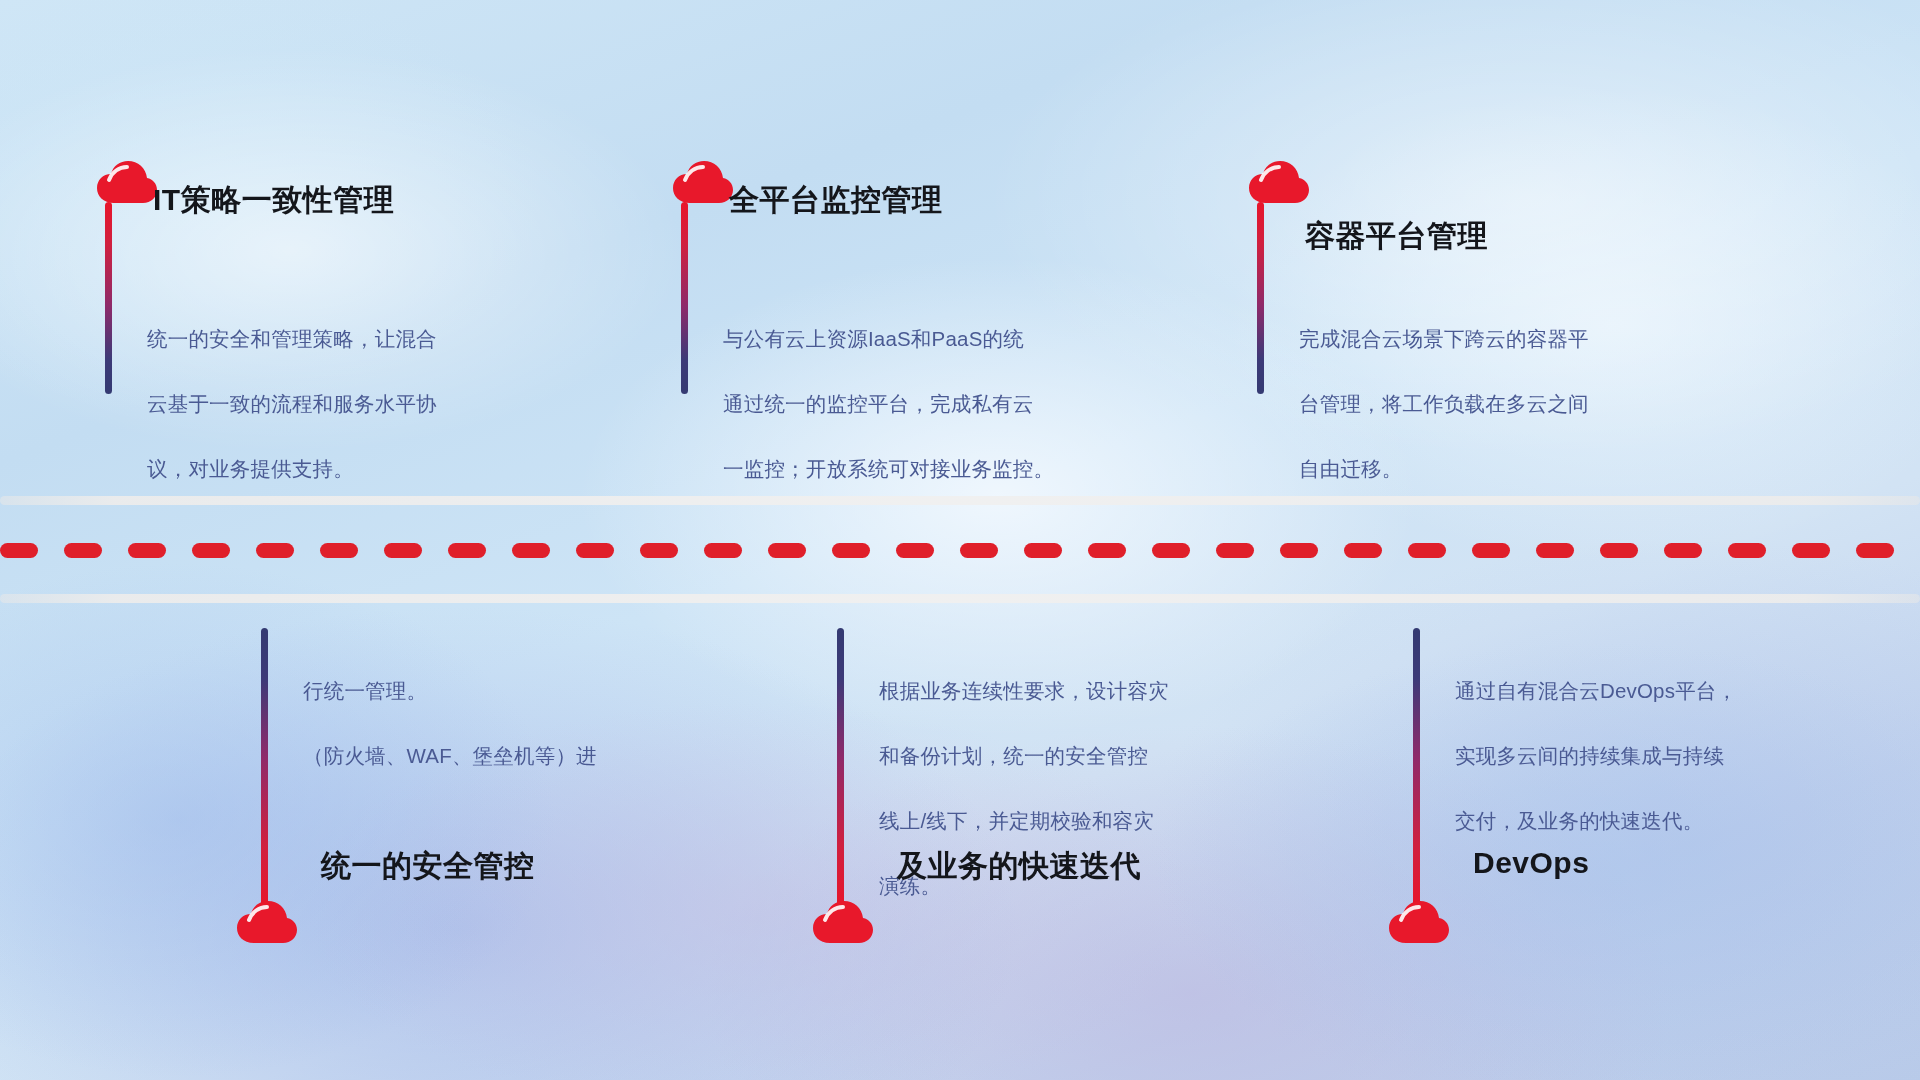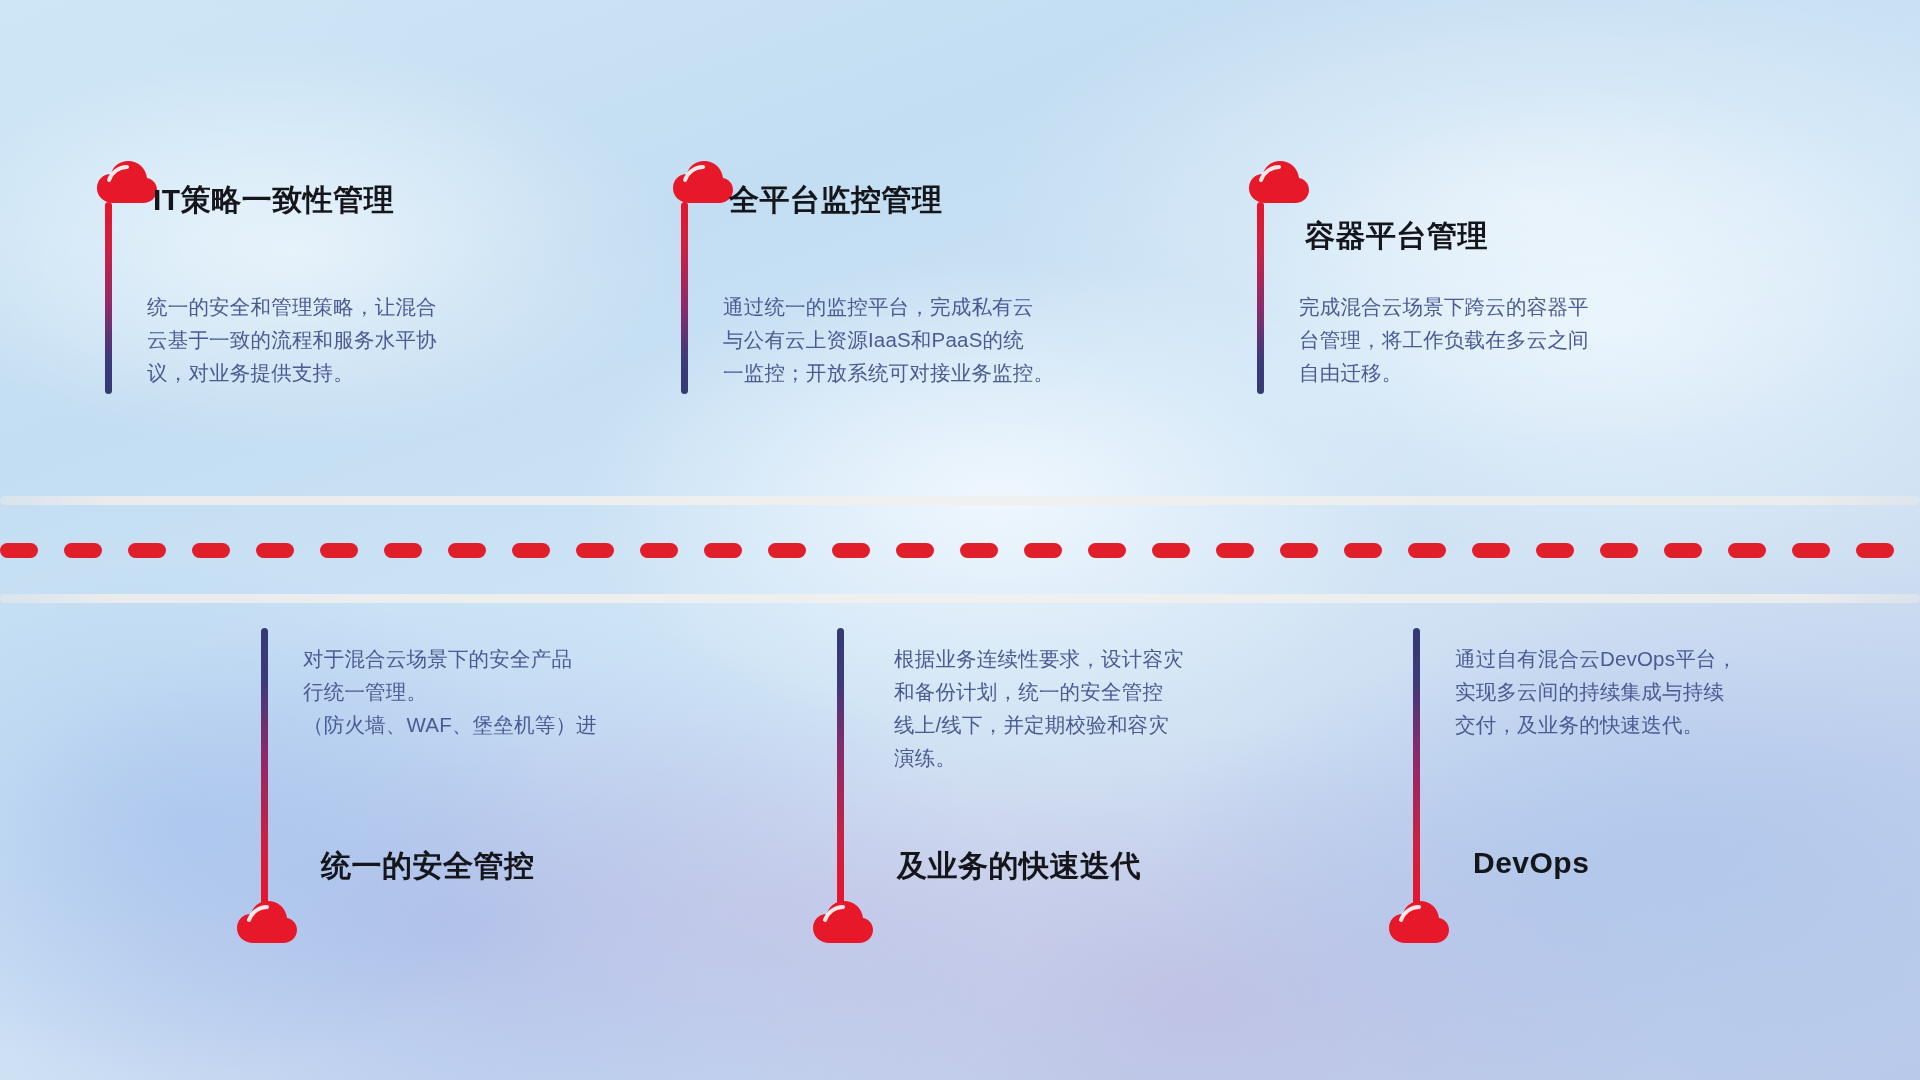--- a/index.html
+++ b/index.html
@@ -128,21 +128,21 @@
 
   .body-text {
     position: absolute;
     font-size: 20.5px;
     line-height: 33px;
     color: #4a5a93;
     width: 400px;
     letter-spacing: 0.2px;
   }
 
-  .body-text .ln { display: block; white-space: pre; }
+  .body-text .ln { display: block; white-space: pre; margin-top: 32px; }
 </style>
 </head>
 <body>
 
 <div id="stage">
 
   <div class="wisp wisp-a"></div>
   <div class="wisp wisp-b"></div>
   <div class="wisp wisp-c"></div>
   <div class="wisp wisp-d"></div>
@@ -171,22 +171,22 @@
       <div class="cloud">
         <svg viewBox="0 0 62 44" xmlns="http://www.w3.org/2000/svg">
           <path d="M18 43 C7 43 1 36 1 28 C1 20 7 14 15 14 C17 6 24 1 32 1 C42 1 50 8 51 18 C57 19 61 24 61 30 C61 37 55 43 47 43 Z" fill="#e8182b"></path>
           <path d="M13 20 C16 12 23 7 31 7" stroke="#ffffff" stroke-width="4" stroke-linecap="round" fill="none" opacity="0.9"></path>
         </svg>
       </div>
       <div class="stem stem-down" style="left:9px; top:42px; height:192px;"></div>
     </div>
     <div class="title" style="left:57px; top:20px;">全平台监控管理</div>
     <div class="body-text" style="left:51px; top:130px;">
+      <span class="ln">与公有云上资源IaaS和PaaS的统</span>
       <span class="ln">通过统一的监控平台，完成私有云</span>
-      <span class="ln">与公有云上资源IaaS和PaaS的统</span>
       <span class="ln">一监控；开放系统可对接业务监控。</span>
     </div>
   </div>
 
   <div class="col" style="left:1248px; top:160px;">
     <div class="marker" style="left:0; top:0;">
       <div class="cloud">
         <svg viewBox="0 0 62 44" xmlns="http://www.w3.org/2000/svg">
           <path d="M18 43 C7 43 1 36 1 28 C1 20 7 14 15 14 C17 6 24 1 32 1 C42 1 50 8 51 18 C57 19 61 24 61 30 C61 37 55 43 47 43 Z" fill="#e8182b"></path>
           <path d="M13 20 C16 12 23 7 31 7" stroke="#ffffff" stroke-width="4" stroke-linecap="round" fill="none" opacity="0.9"></path>
@@ -241,38 +241,37 @@
     <div class="marker" style="left:0; top:0;">
       <div class="stem stem-up" style="left:9px; top:0; height:280px;"></div>
       <div class="cloud" style="position:absolute; left:-16px; top:272px;">
         <svg viewBox="0 0 62 44" xmlns="http://www.w3.org/2000/svg">
           <path d="M18 43 C7 43 1 36 1 28 C1 20 7 14 15 14 C17 6 24 1 32 1 C42 1 50 8 51 18 C57 19 61 24 61 30 C61 37 55 43 47 43 Z" fill="#e8182b"></path>
           <path d="M13 20 C16 12 23 7 31 7" stroke="#ffffff" stroke-width="4" stroke-linecap="round" fill="none" opacity="0.9"></path>
         </svg>
       </div>
     </div>
     <div class="body-text" style="left:51px; top:14px;">
-      <span class="ln">对于混合云场景下的安全产品</span>
       <span class="ln">行统一管理。</span>
       <span class="ln">（防火墙、WAF、堡垒机等）进</span>
     </div>
     <div class="title" style="left:69px; top:218px;">统一的安全管控</div>
   </div>
 
   <div class="col" style="left:828px; top:628px;">
     <div class="marker" style="left:0; top:0;">
       <div class="stem stem-up" style="left:9px; top:0; height:280px;"></div>
       <div class="cloud" style="position:absolute; left:-16px; top:272px;">
         <svg viewBox="0 0 62 44" xmlns="http://www.w3.org/2000/svg">
           <path d="M18 43 C7 43 1 36 1 28 C1 20 7 14 15 14 C17 6 24 1 32 1 C42 1 50 8 51 18 C57 19 61 24 61 30 C61 37 55 43 47 43 Z" fill="#e8182b"></path>
           <path d="M13 20 C16 12 23 7 31 7" stroke="#ffffff" stroke-width="4" stroke-linecap="round" fill="none" opacity="0.9"></path>
         </svg>
       </div>
     </div>
-    <div class="body-text" style="left:66px; top:14px;">
+    <div class="body-text" style="left:51px; top:14px;">
       <span class="ln">根据业务连续性要求，设计容灾</span>
       <span class="ln">和备份计划，统一的安全管控</span>
       <span class="ln">线上/线下，并定期校验和容灾</span>
       <span class="ln">演练。</span>
     </div>
     <div class="title" style="left:69px; top:218px;">及业务的快速迭代</div>
   </div>
 
   <div class="col" style="left:1404px; top:628px;">
     <div class="marker" style="left:0; top:0;">

